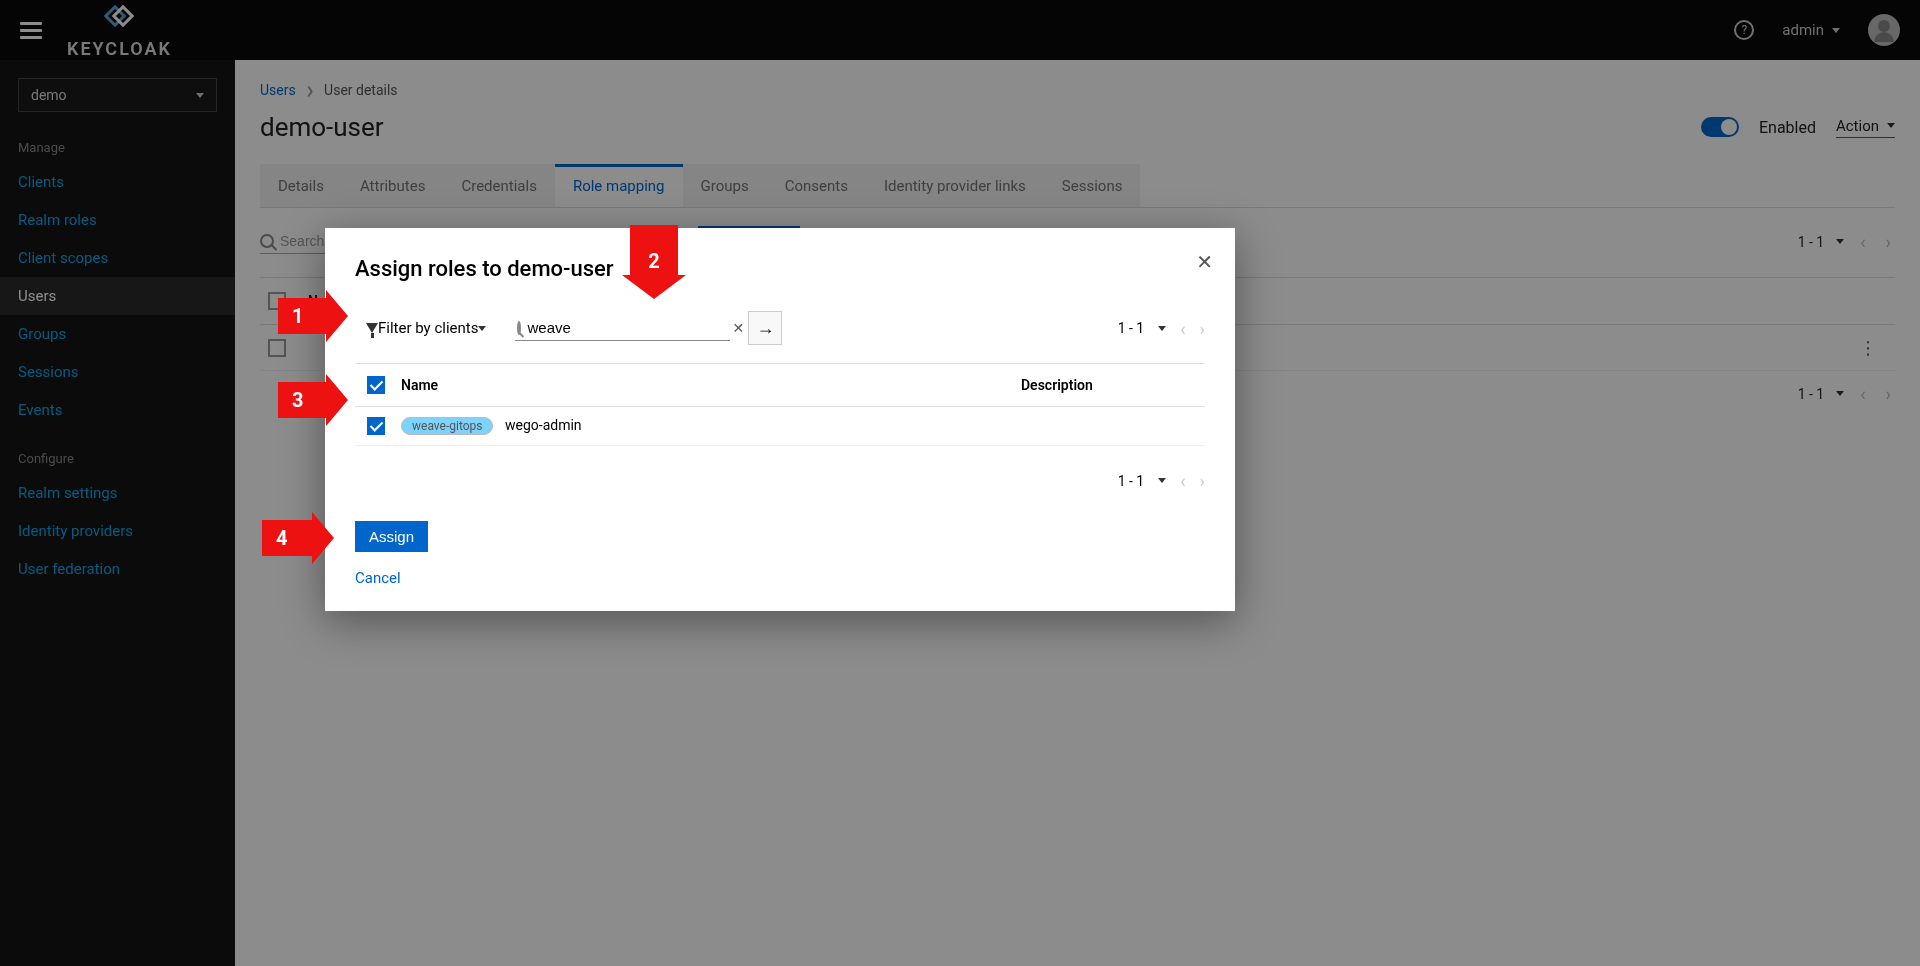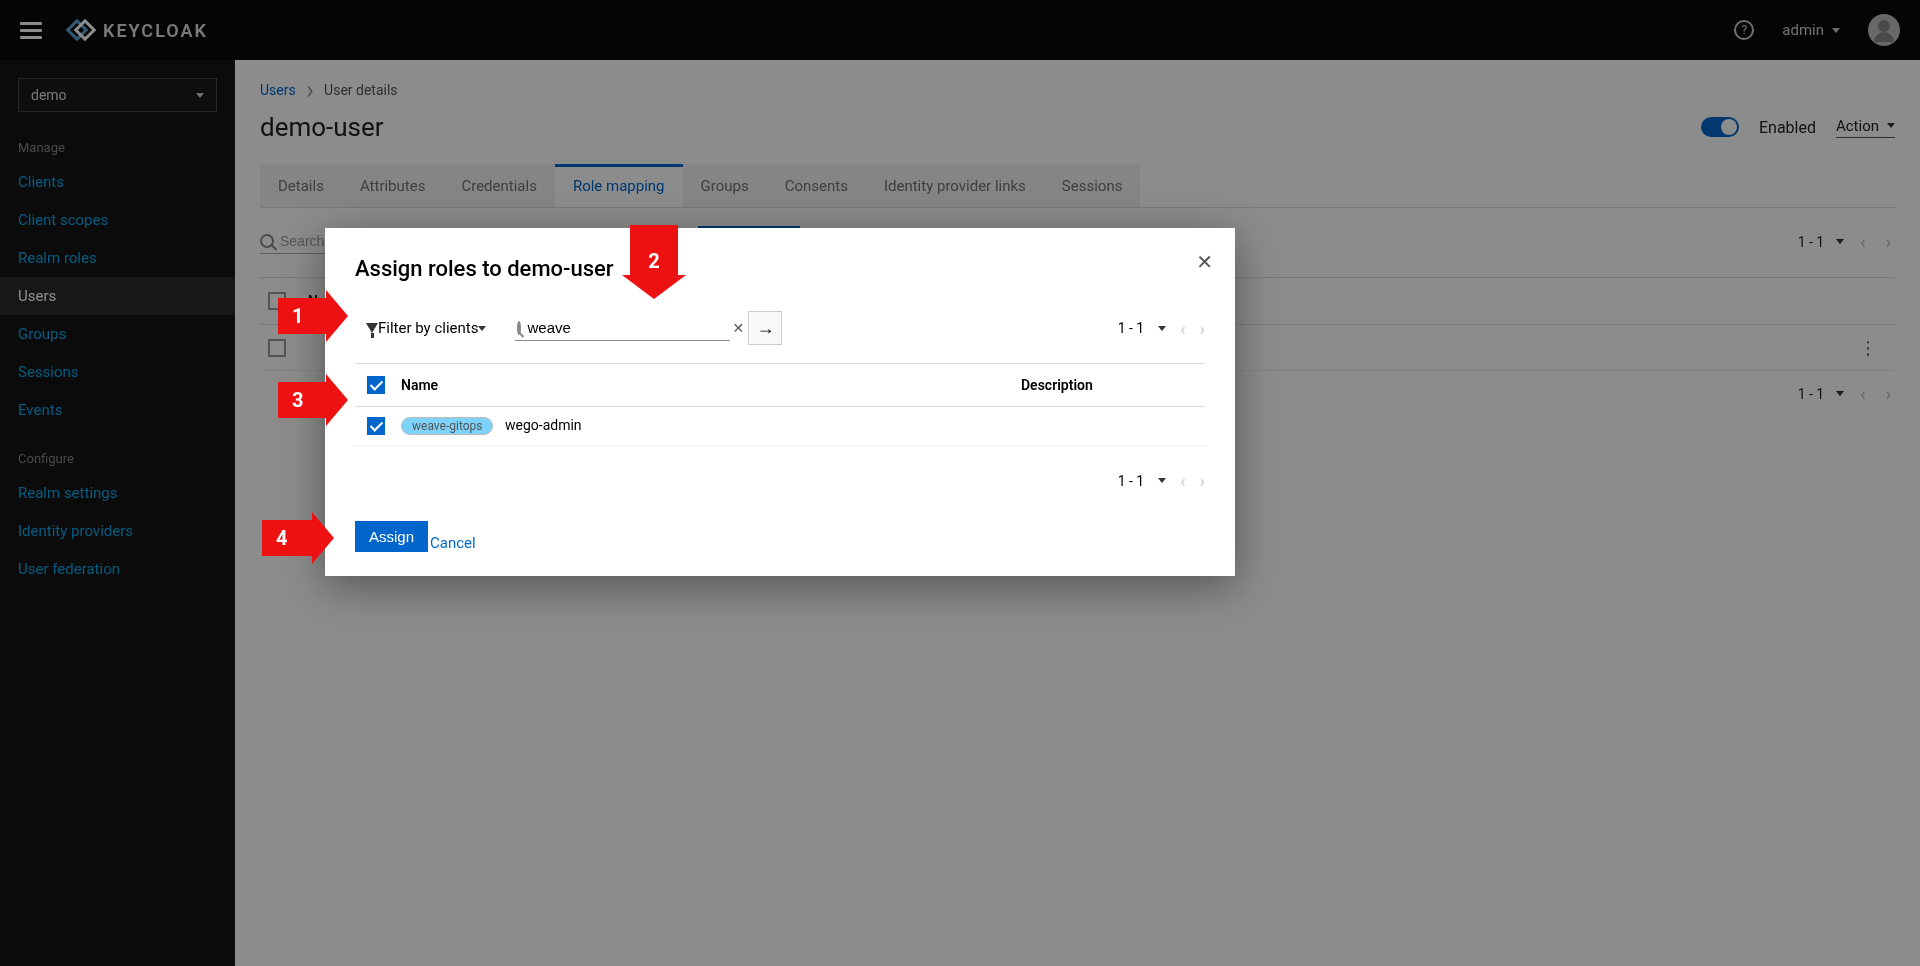--- a/index.html
+++ b/index.html
@@ -2,21 +2,21 @@
 <html><head>
 <meta charset="utf-8">
 <style>
 * { box-sizing: border-box; margin: 0; padding: 0; }
 body { font-family: -apple-system, BlinkMacSystemFont, "Segoe UI", Roboto, Arial, sans-serif; background: #f5f5f5; width:1920px; height:966px; overflow:hidden; }
 
 
 .header { height:60px; background:#0a0a0a; display:flex; align-items:center; padding:0 20px; color:#fff; }
 .hamburger { display:flex; flex-direction:column; gap:4px; cursor:pointer; margin-right:25px; }
 .hamburger span { width:22px; height:3px; background:#fff; border-radius:1px; }
-.logo { display:flex; align-items:center; gap:8px; }
+.logo { display:flex; align-items:center; gap:8px;flex-direction:column; }
 .logo-mark { width:28px; height:28px; position:relative; }
 .logo-mark .l1 { position:absolute; width:16px; height:16px; border:3px solid #5aa7d6; transform:rotate(45deg); left:2px; top:6px; }
 .logo-mark .l2 { position:absolute; width:16px; height:16px; border:3px solid #fff; transform:rotate(45deg); left:10px; top:6px; }
 .logo-text { font-weight:600; letter-spacing:2px; font-size:18px; color:#ddd; }
 .header-right { margin-left:auto; display:flex; align-items:center; gap:28px; color:#ccc; }
 .help-icon { width:20px; height:20px; border:2px solid #ccc; border-radius:50%; display:flex; align-items:center; justify-content:center; font-size:12px; cursor:pointer; }
 .user-menu { display:flex; align-items:center; gap:8px; cursor:pointer; font-size:15px; }
 .caret-down { width:0; height:0; border-left:4px solid transparent; border-right:4px solid transparent; border-top:5px solid #ccc; }
 .avatar { width:32px; height:32px; border-radius:50%; background:#bdbdbd; position:relative; cursor:pointer; }
 .avatar::before { content:""; position:absolute; width:12px; height:12px; border-radius:50%; background:#888; left:10px; top:6px; }
@@ -91,21 +91,21 @@
 .modal-pager .arrow { color:#ccc; font-size:18px; cursor:pointer; }
 
 .modal hr { border:none; border-top:1px solid #ddd; margin-top:18px; }
 .m-table-header { display:flex; align-items:center; padding:12px 12px; font-size:14px; font-weight:600; border-bottom:1px solid #ddd; }
 .m-col-check { width:34px; }
 .m-col-name { width:620px; }
 .m-col-desc { flex:1; }
 .m-table-row { display:flex; align-items:center; padding:10px 12px; border-bottom:1px solid #eee; font-size:14px; }
 .client-tag { display:inline-block; border:1px solid #bbb; border-radius:12px; padding:1px 10px; font-size:12px; color:#555; margin-right:8px; background:#7dd3fc; }
 .modal-bottom-pager { display:flex; margin:24px 0 8px; }
-.modal-footer { display:flex; align-items:flex-end; gap:2px; margin-top:30px; }
+.modal-footer { display:flex; align-items:flex-start; gap:17px; margin-top:30px;flex-direction:column; }
 .link-cancel { color:#0066cc; font-size:15px; cursor:pointer; }
 
 
 .anno { position:absolute; z-index:100; display:flex; align-items:center; pointer-events:none; }
 .anno-body { background:#e11; height:36px; display:flex; align-items:center; padding:0 0 0 14px; color:#fff; font-size:20px; font-weight:700; }
 .anno-tip-right { width:0; height:0; border-top:26px solid transparent; border-bottom:26px solid transparent; border-left:22px solid #e11; }
 .anno-down { display:flex; flex-direction:column; align-items:center; }
 .anno-body-v { background:#e11; width:48px; display:flex; flex-direction:column; align-items:center; justify-content:flex-end; padding:10px 0 2px; color:#fff; font-size:20px; font-weight:700; }
 .anno-tip-down { width:0; height:0; border-left:32px solid transparent; border-right:32px solid transparent; border-top:24px solid #e11; }
 </style>
@@ -135,22 +135,22 @@
   </div>
 </div>
 
 <div class="sidebar">
   <div class="realm-select">
     <span>demo</span>
     <span class="caret-down"></span>
   </div>
   <div class="side-section">Manage</div>
   <div class="side-item">Clients</div>
+  <div class="side-item">Realm roles</div>
   <div class="side-item">Client scopes</div>
-  <div class="side-item">Realm roles</div>
   <div class="side-item active">Users</div>
   <div class="side-item">Groups</div>
   <div class="side-item">Sessions</div>
   <div class="side-item">Events</div>
   <div class="side-section" style="margin-top:14px">Configure</div>
   <div class="side-item">Realm settings</div>
   <div class="side-item">Identity providers</div>
   <div class="side-item">User federation</div>
 </div>
 

